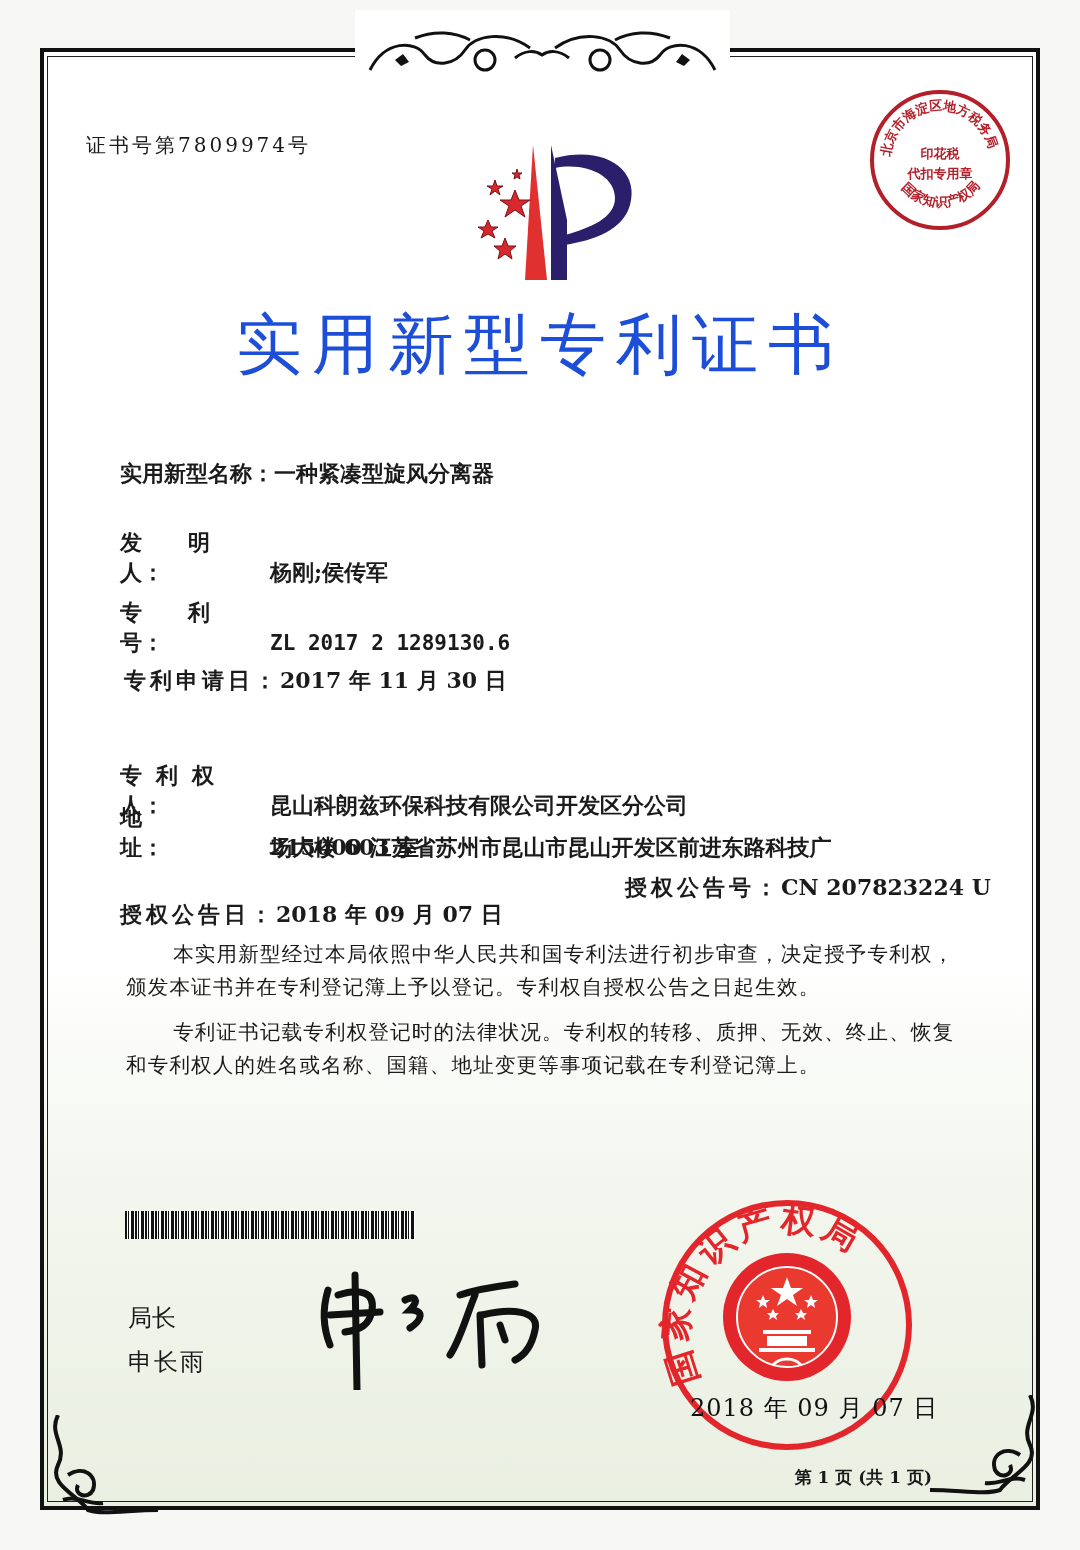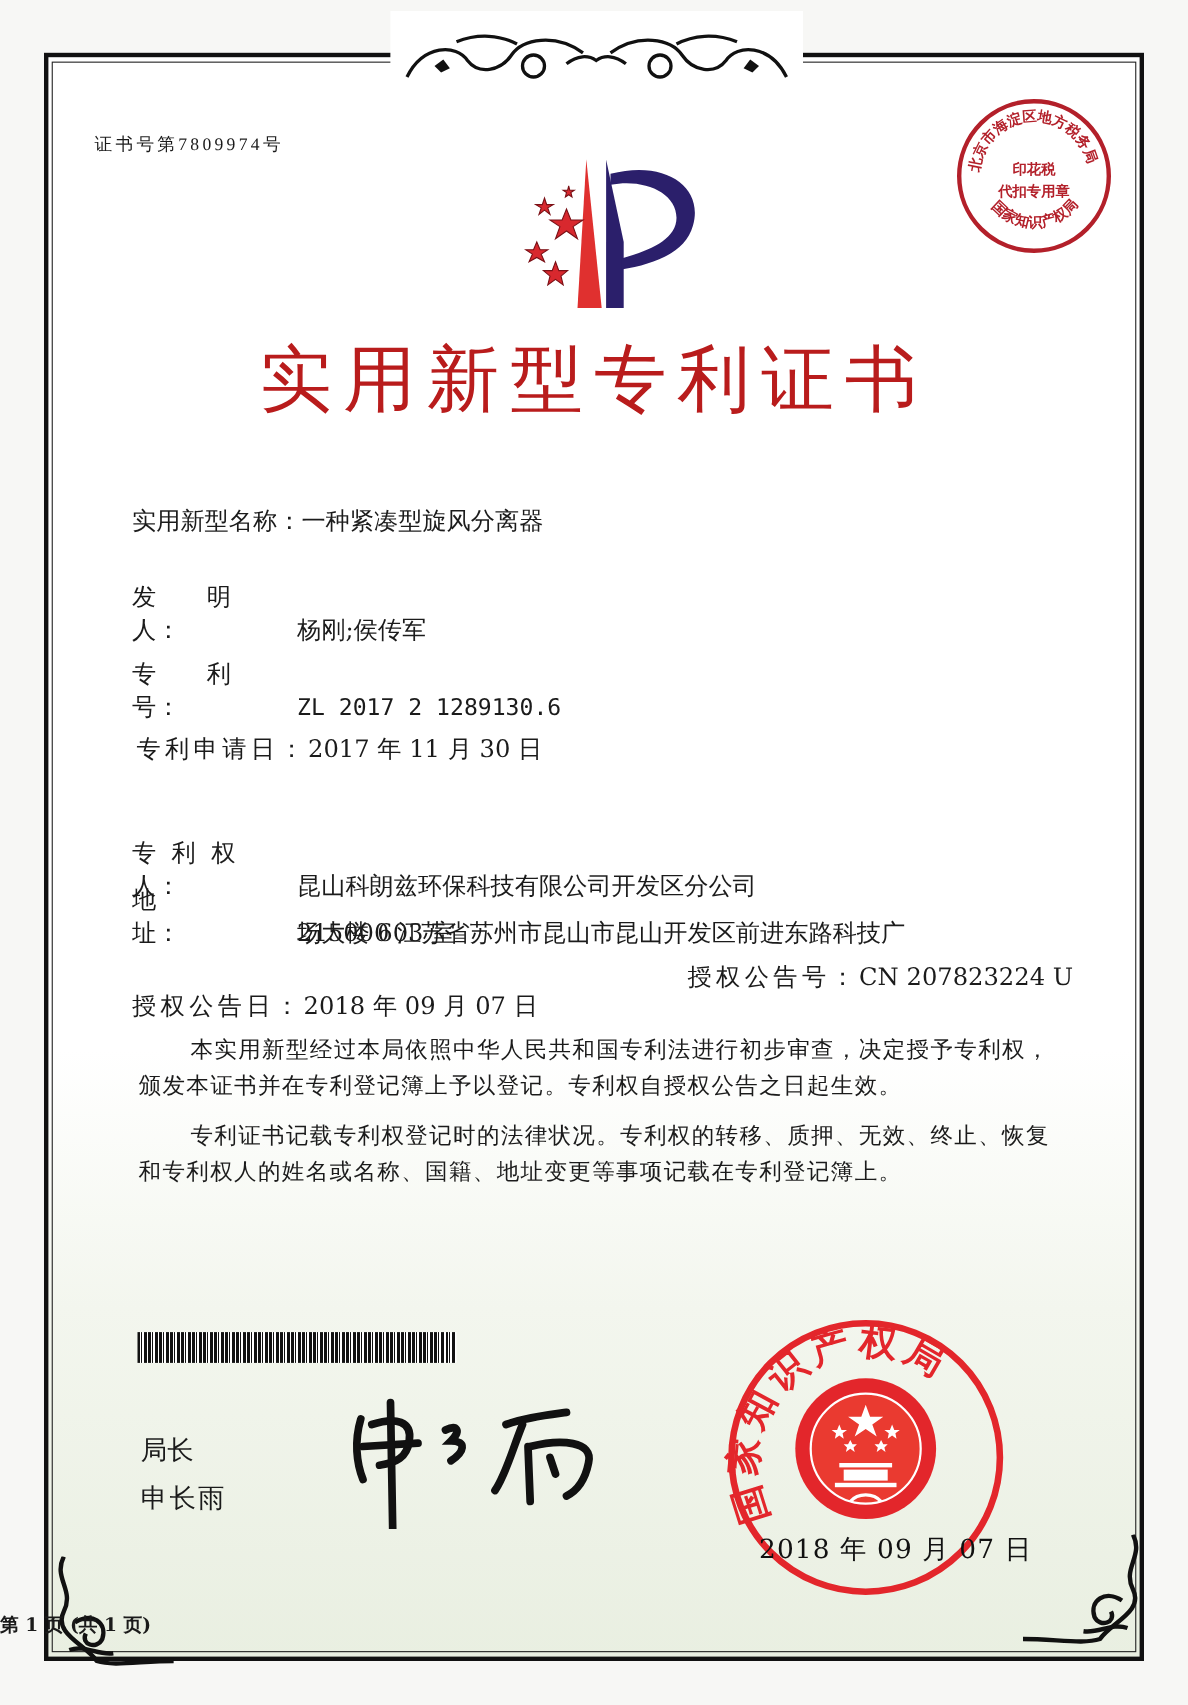--- a/index.html
+++ b/index.html
@@ -23,36 +23,36 @@
   }
   .ornament-top {
     position:absolute; left:355px; top:10px; width:375px; height:70px;
     background:#fff;
   }
   .corner { position:absolute; width:110px; height:110px; background:transparent; }
   .corner.bl { left:48px; top:1415px; }
   .corner.br { left:930px; top:1395px; }
 
   .cert-no {
-    position:absolute; left:86px; top:121px; font-size:16px; letter-spacing:3px;font-family:Liberation Serif, serif;
+    position:absolute; left:86px; top:132px; font-size:20px; letter-spacing:3px;
   }
   .logo { position:absolute; left:455px; top:140px; width:190px; height:150px; }
 
   .tax-stamp {
     position:absolute; left:866px; top:86px; width:148px; height:148px;
   }
 
   .title {
     position:absolute; left:0; width:1080px; top:300px; text-align:center;
-    font-size:66px; letter-spacing:10px; color:#b91c1c;
+    font-size:66px; letter-spacing:10px; color:#1d4ed8;
     font-family:"DejaVu Serif", serif;
   }
 
   .field {
-    position:absolute; font-size:22px; color:#1b1b1b;
+    position:absolute; font-size:22px; color:#1b1b1b;font-weight:bold;
   }
   .f-name { left:120px; top:459px; }
   .f-inventor { left:120px; top:528px; }
   .f-patentno { left:120px; top:598px; }
   .f-appdate { left:124px; top:666px; }
   .f-owner { left:120px; top:735px;margin-top:26px; }
   .f-address { left:120px; top:803px; }
   .f-address .line2 { position:absolute; left:150px; top:30px; white-space:nowrap; }
   .f-pubdate { left:120px; top:900px; }
   .f-pubno { left:625px; top:873px; }
@@ -81,21 +81,21 @@
   }
   .signature { position:absolute; left:310px; top:1270px; width:250px; height:120px; }
 
   .seal { position:absolute; left:655px; top:1195px; width:265px; height:260px; }
   .seal-date {
     position:absolute; left:690px; top:1392px; font-size:24px; color:#111;
     font-family:"DejaVu Serif", serif; letter-spacing:1px;
   }
 
   .page-footer {
-    position:absolute; left:0; width:932px; top:1466px; text-align:left;
+    position:absolute; left:0; width:932px; top:1466px; text-align:right;
     font-size:17px; font-family:"DejaVu Serif", serif; font-weight:bold;
   }
 </style>
 </head>
 <body>
 
 <div class="paper"></div>
 <div class="border-outer"></div>
 <div class="border-inner"></div>
 

